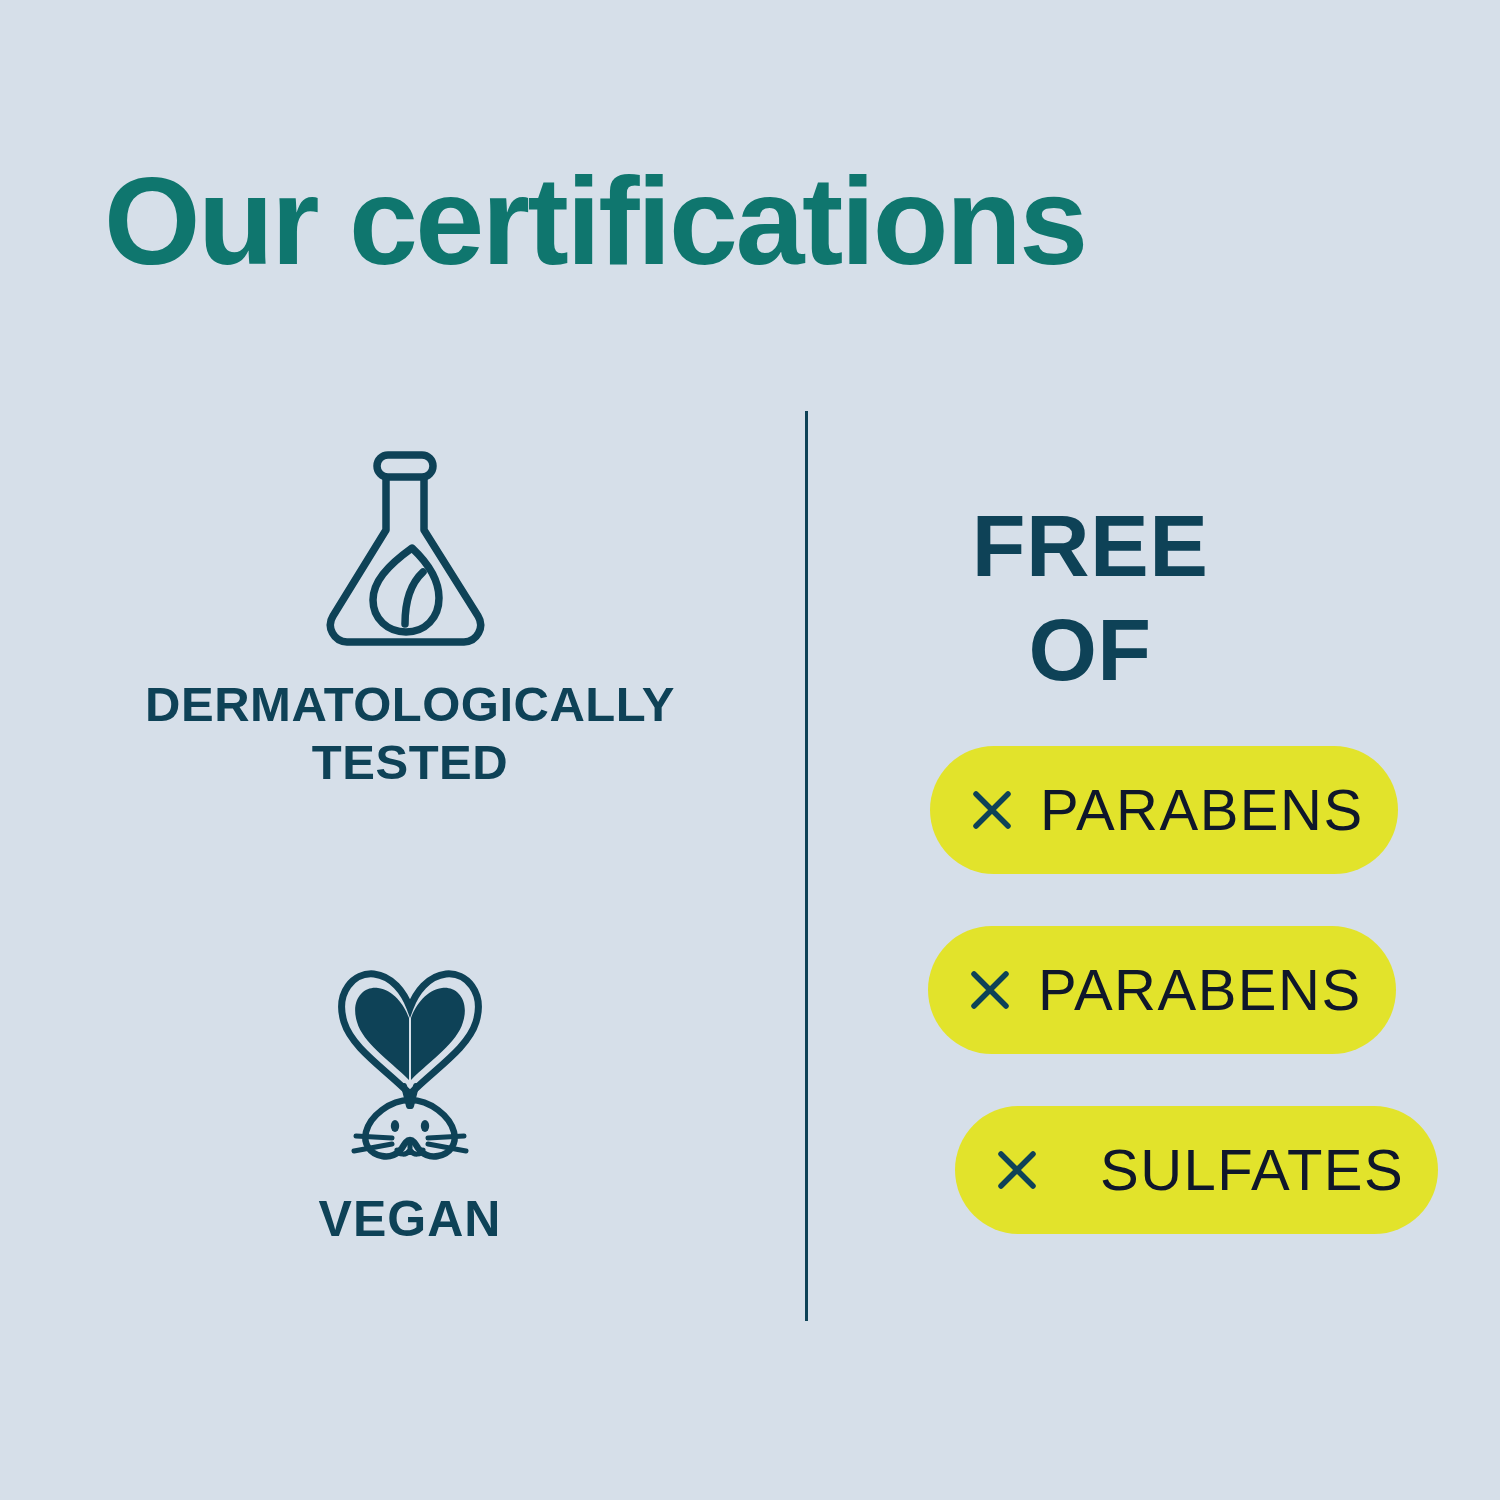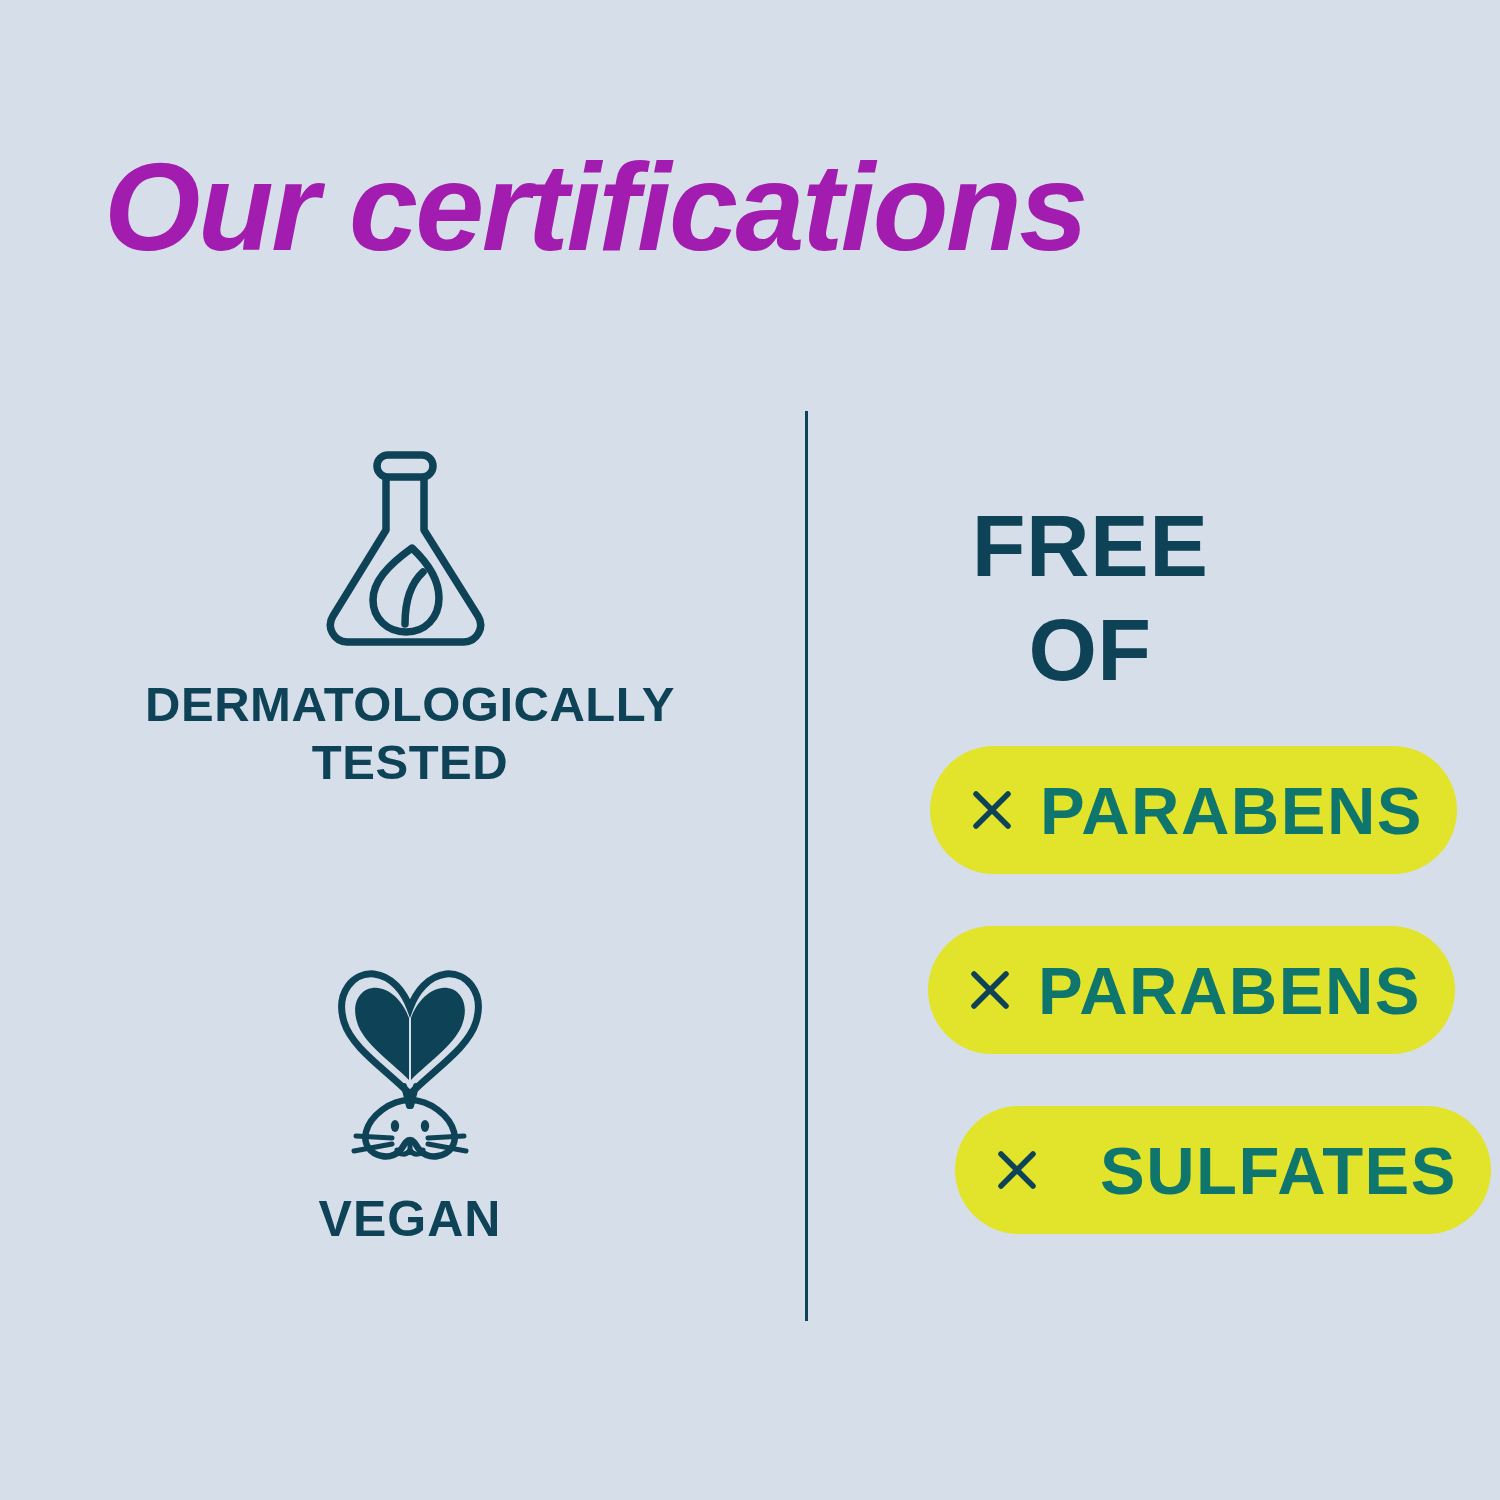--- a/index.html
+++ b/index.html
@@ -20,28 +20,27 @@
     inset: 0;
     width: 1500px;
     height: 1500px;
     background: #d6dfe9;
   }
 
   
   .page-title {
     position: absolute;
     left: 104px;
-    top: 62px;
+    top: 76px;
     font-size: 124px;
     line-height: 1.0;
     font-weight: 700;
     letter-spacing: -2.5px;
-    color: #a21caf;
+    color: #0f766e;
     white-space: nowrap;
-    font-style: italic;
   }
 
   
   .divider {
     position: absolute;
     left: 805px;
     top: 411px;
     width: 3px;
     height: 910px;
     background: #0e4257;
@@ -129,25 +128,25 @@
 
   .pill-x {
     flex: 0 0 auto;
     width: 44px;
     height: 44px;
     margin-right: 26px;
     display: block;
   }
 
   .pill-text {
-    font-size: 67px;
+    font-size: 58px;
     line-height: 1;
-    font-weight: 700;
+    font-weight: 400;
     letter-spacing: 1.5px;
-    color: #0f766e;
+    color: #0f172a;
     white-space: nowrap;
   }
 </style>
 </head>
 <body>
 
 <div id="page">
 
   <h1 class="page-title">Our certifications</h1>
 

